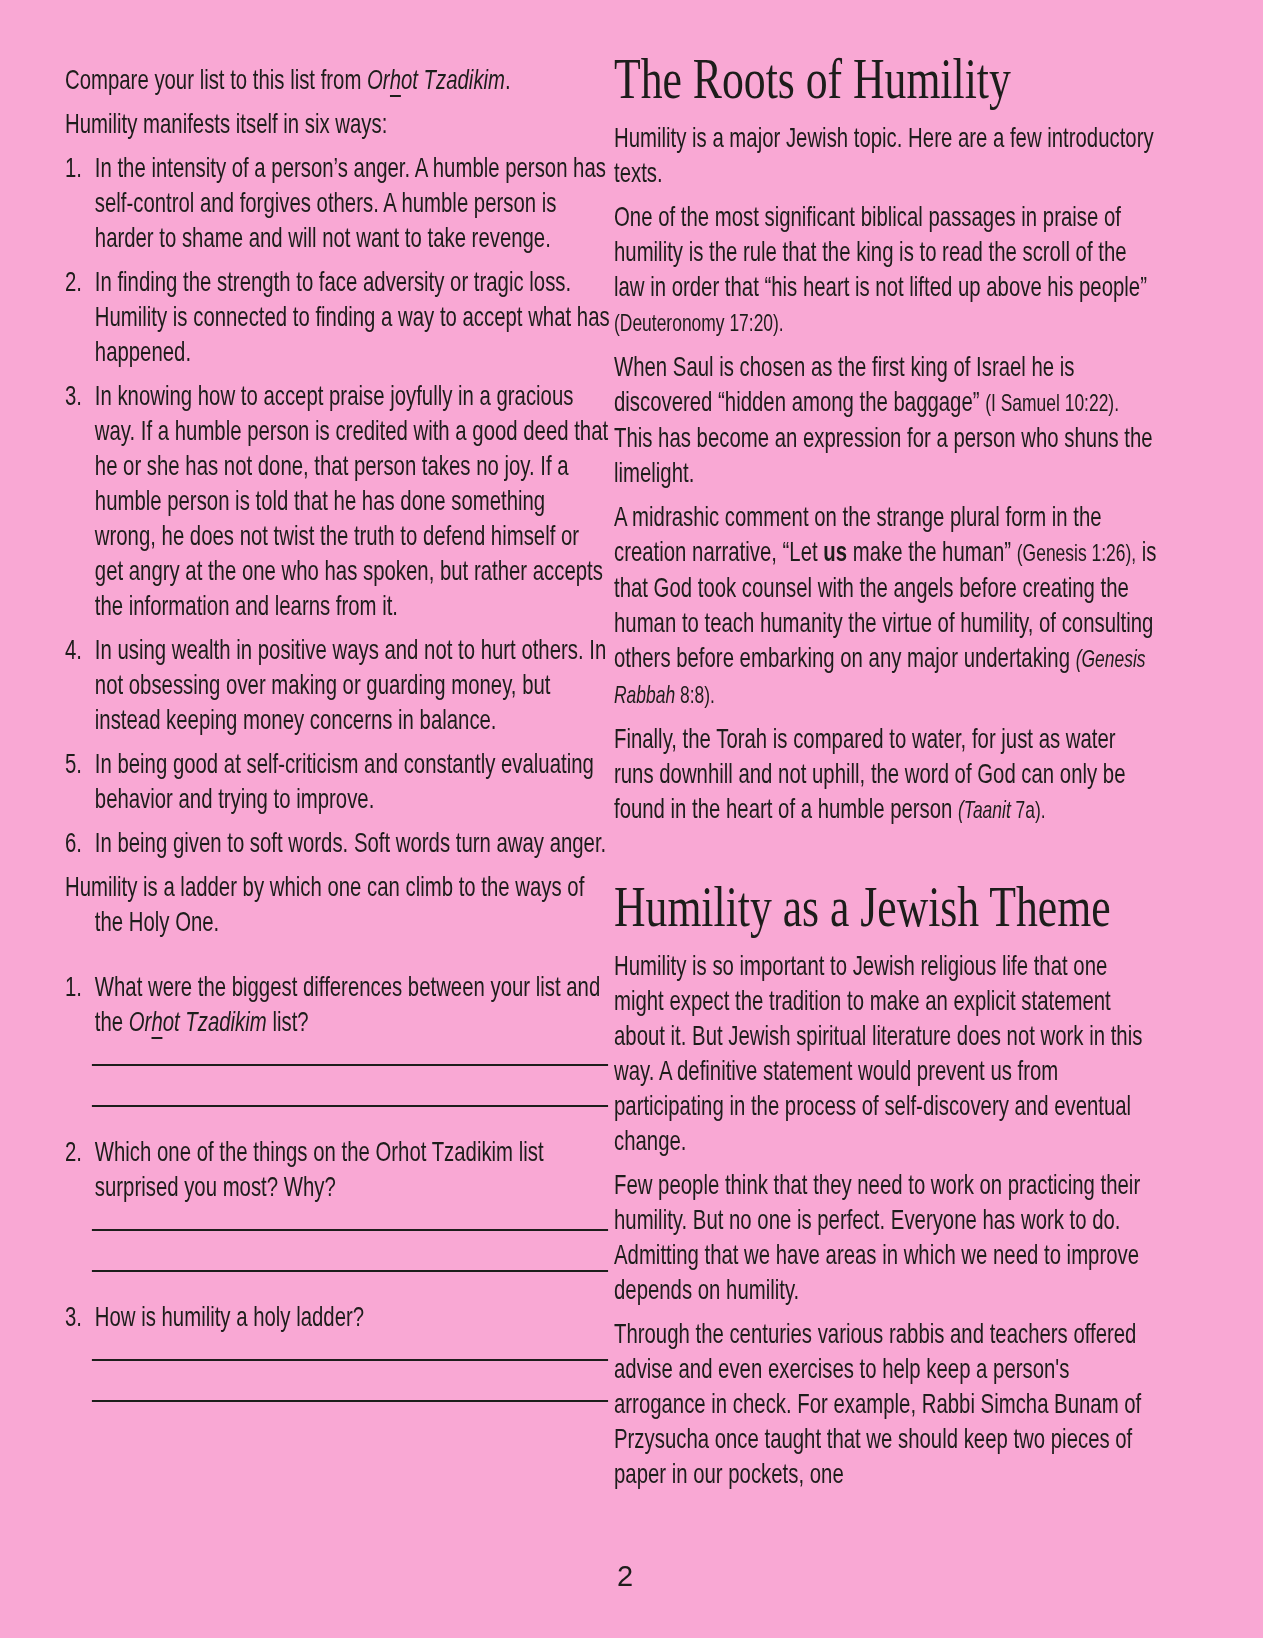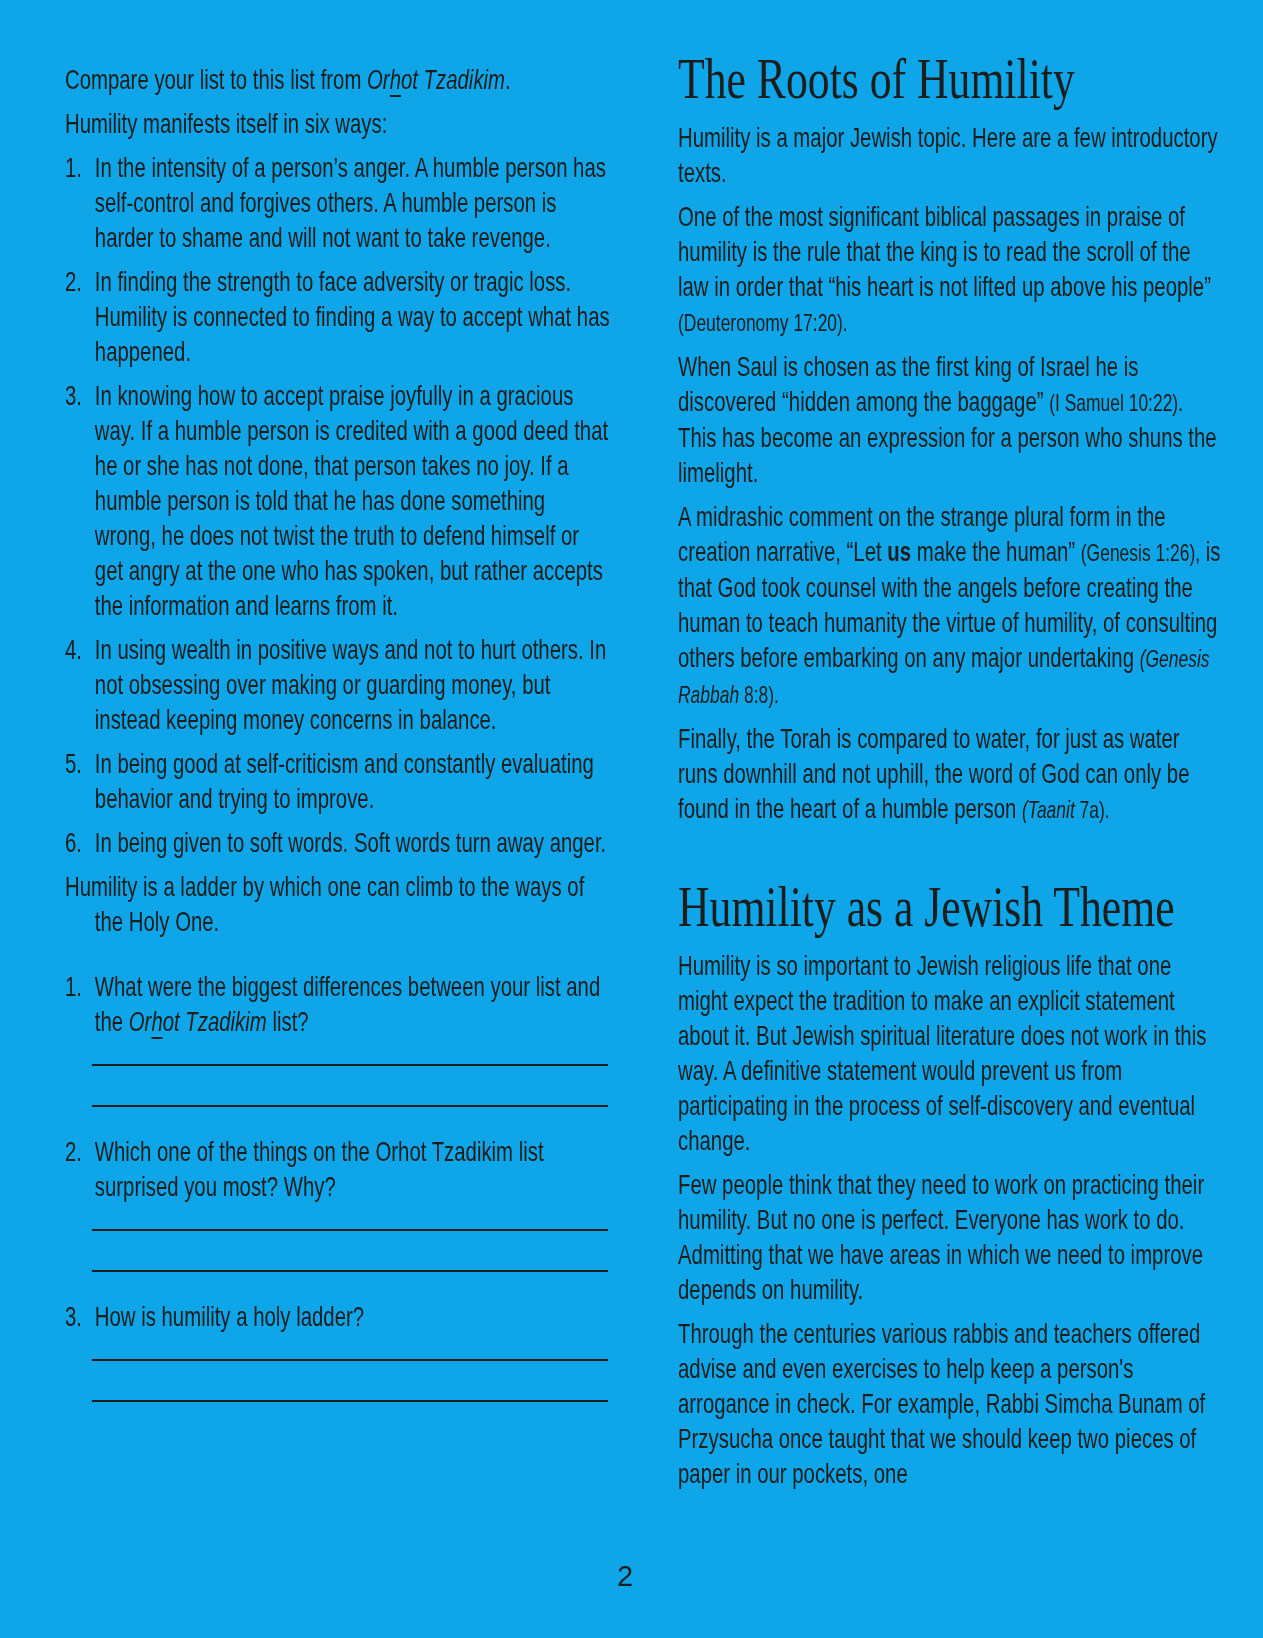--- a/index.html
+++ b/index.html
@@ -4,24 +4,24 @@
 <style>
   * { margin:0; padding:0; box-sizing:border-box; }
   html,body { width:1263px; height:1638px; }
   body {
     background:#ffffff;
     font-family:"Liberation Sans", sans-serif;
     color:#1d1d1b;
     position:relative;
     overflow:hidden;
   }
-  .page { position:absolute; inset:0; background:#0ea5e9; }
+  .page { position:absolute; inset:0; background:#f9a8d4; }
   .col { position:absolute; }
   .col-left  { left:65px;  top:62px; width:548px; }
-  .col-right { left:678px; top:44px; width:545px; }
+  .col-right { left:614px; top:44px; width:545px; }
 
   
   .condensed {
     width:750px;
     transform:scaleX(0.727);
     transform-origin:0 0;
     font-size:28px;
     line-height:35px;
   }
   .para { margin-bottom:9px; }

